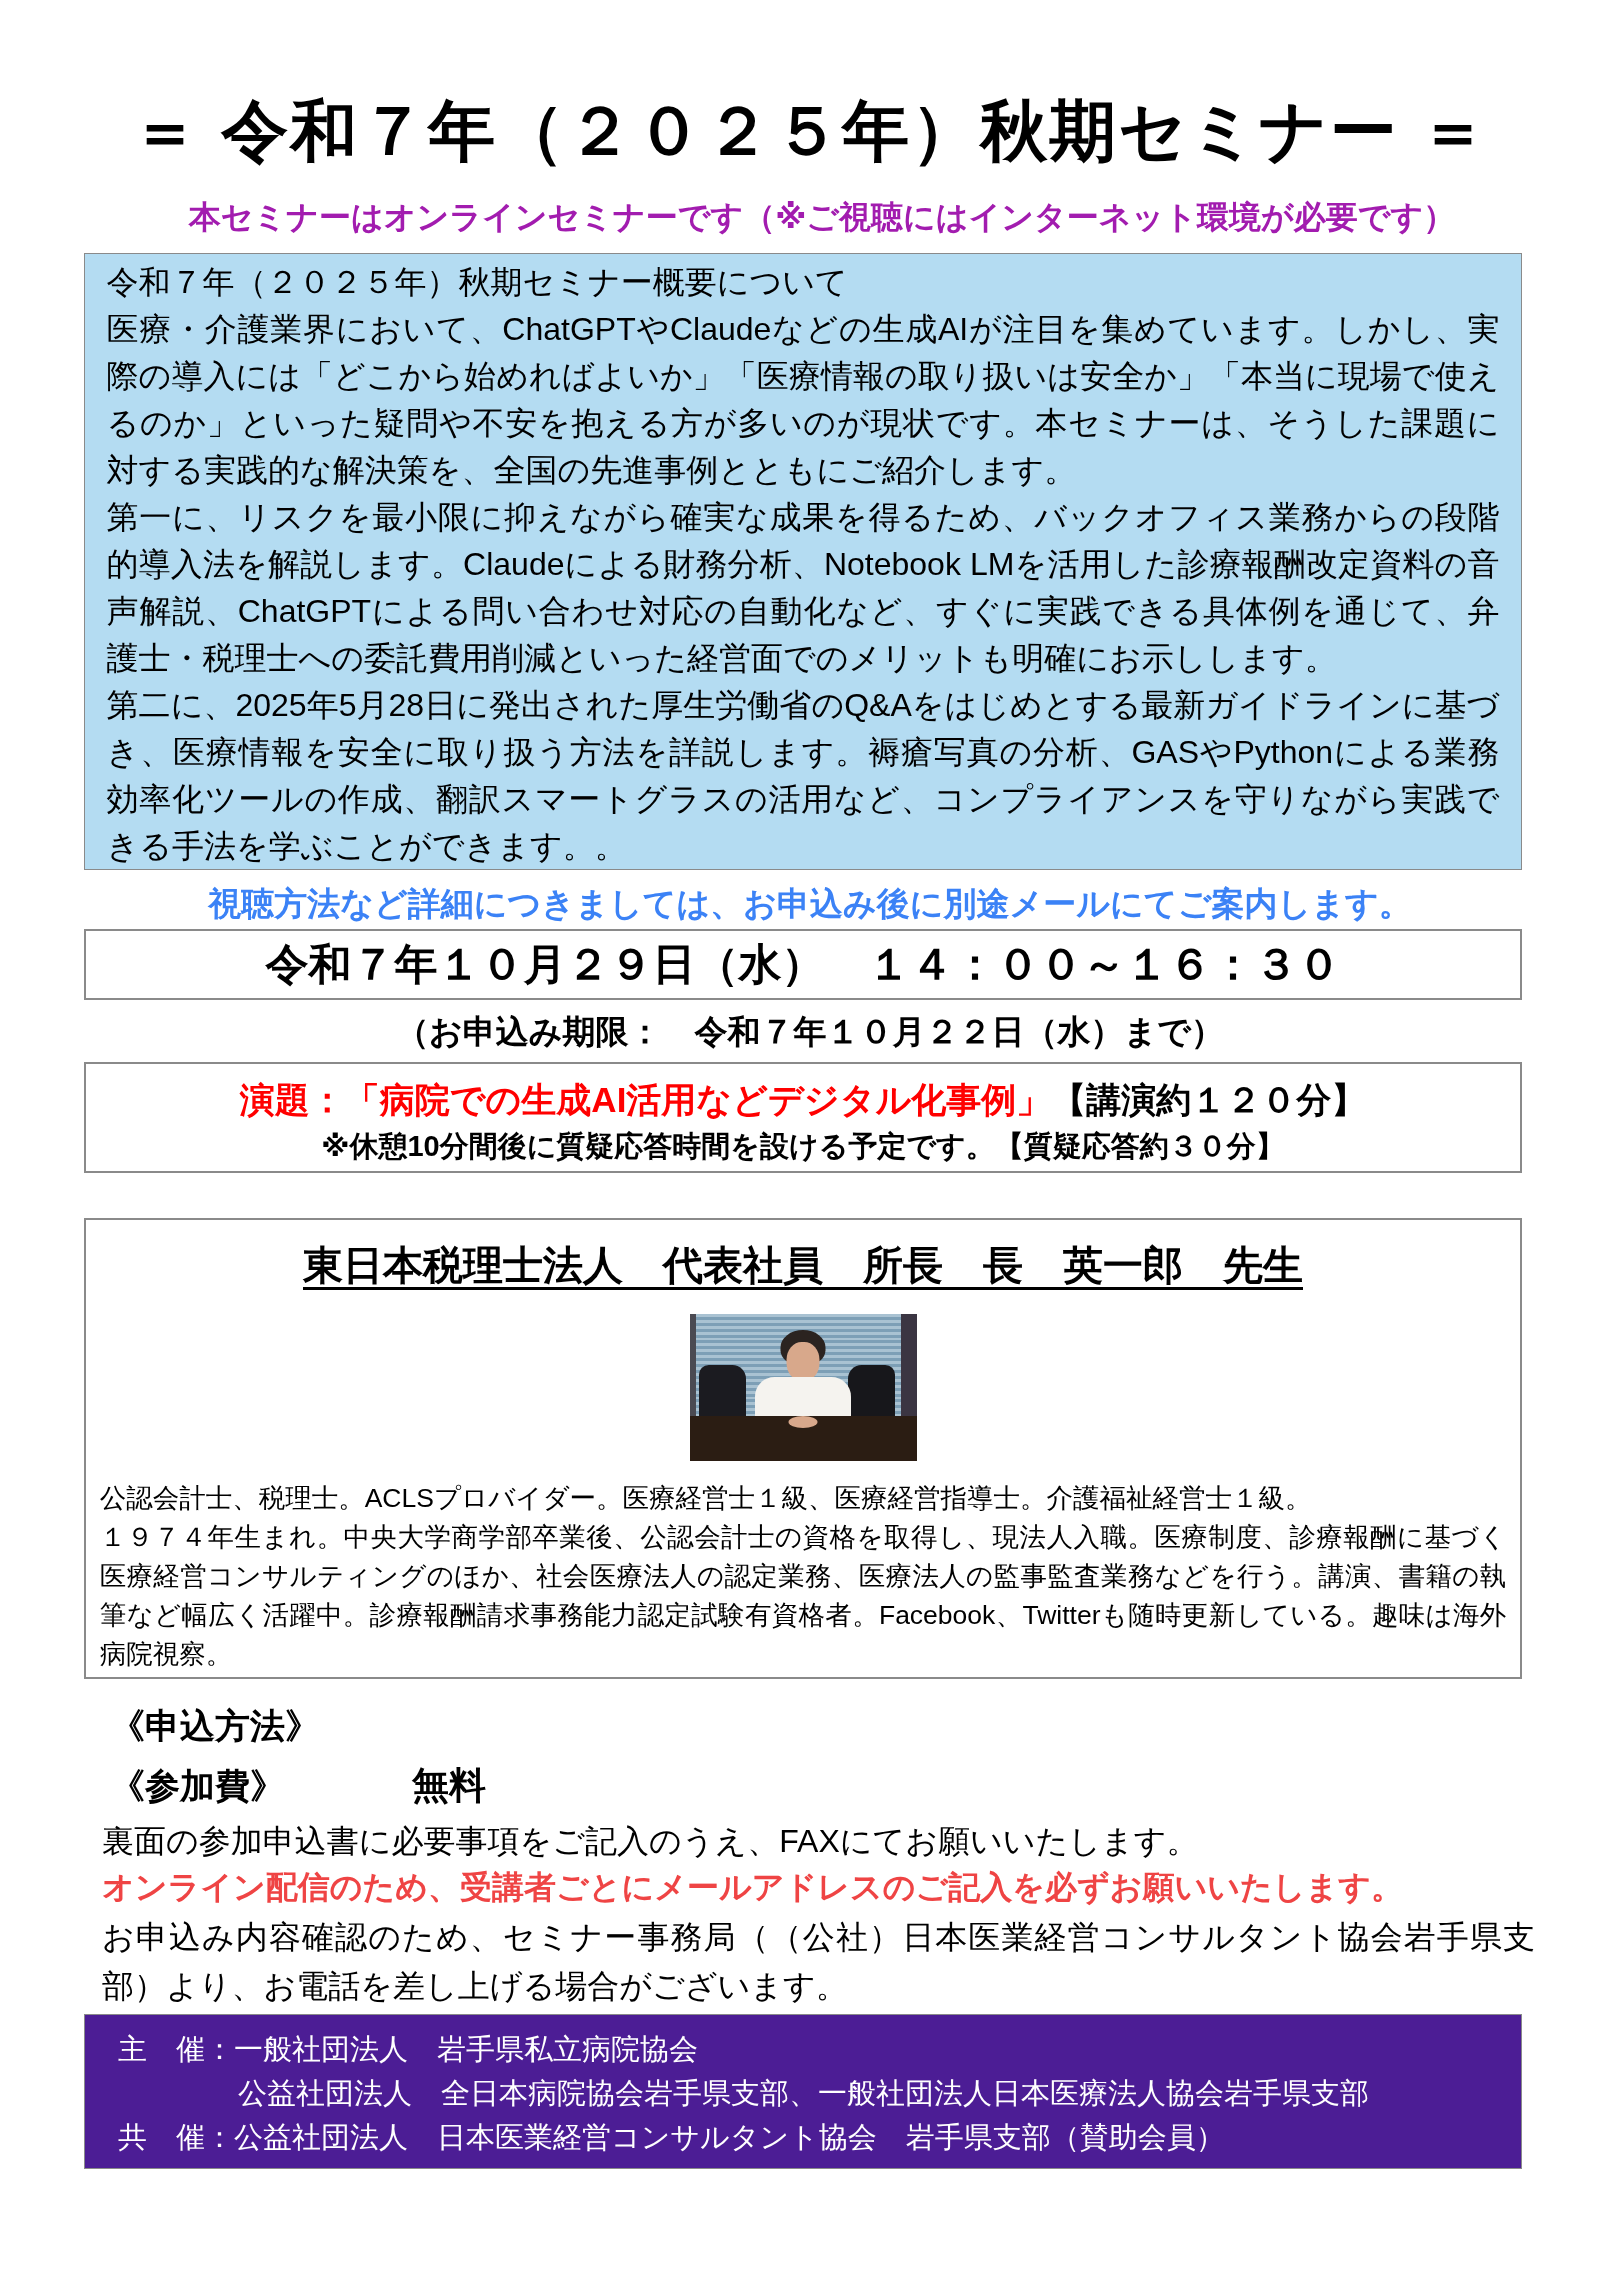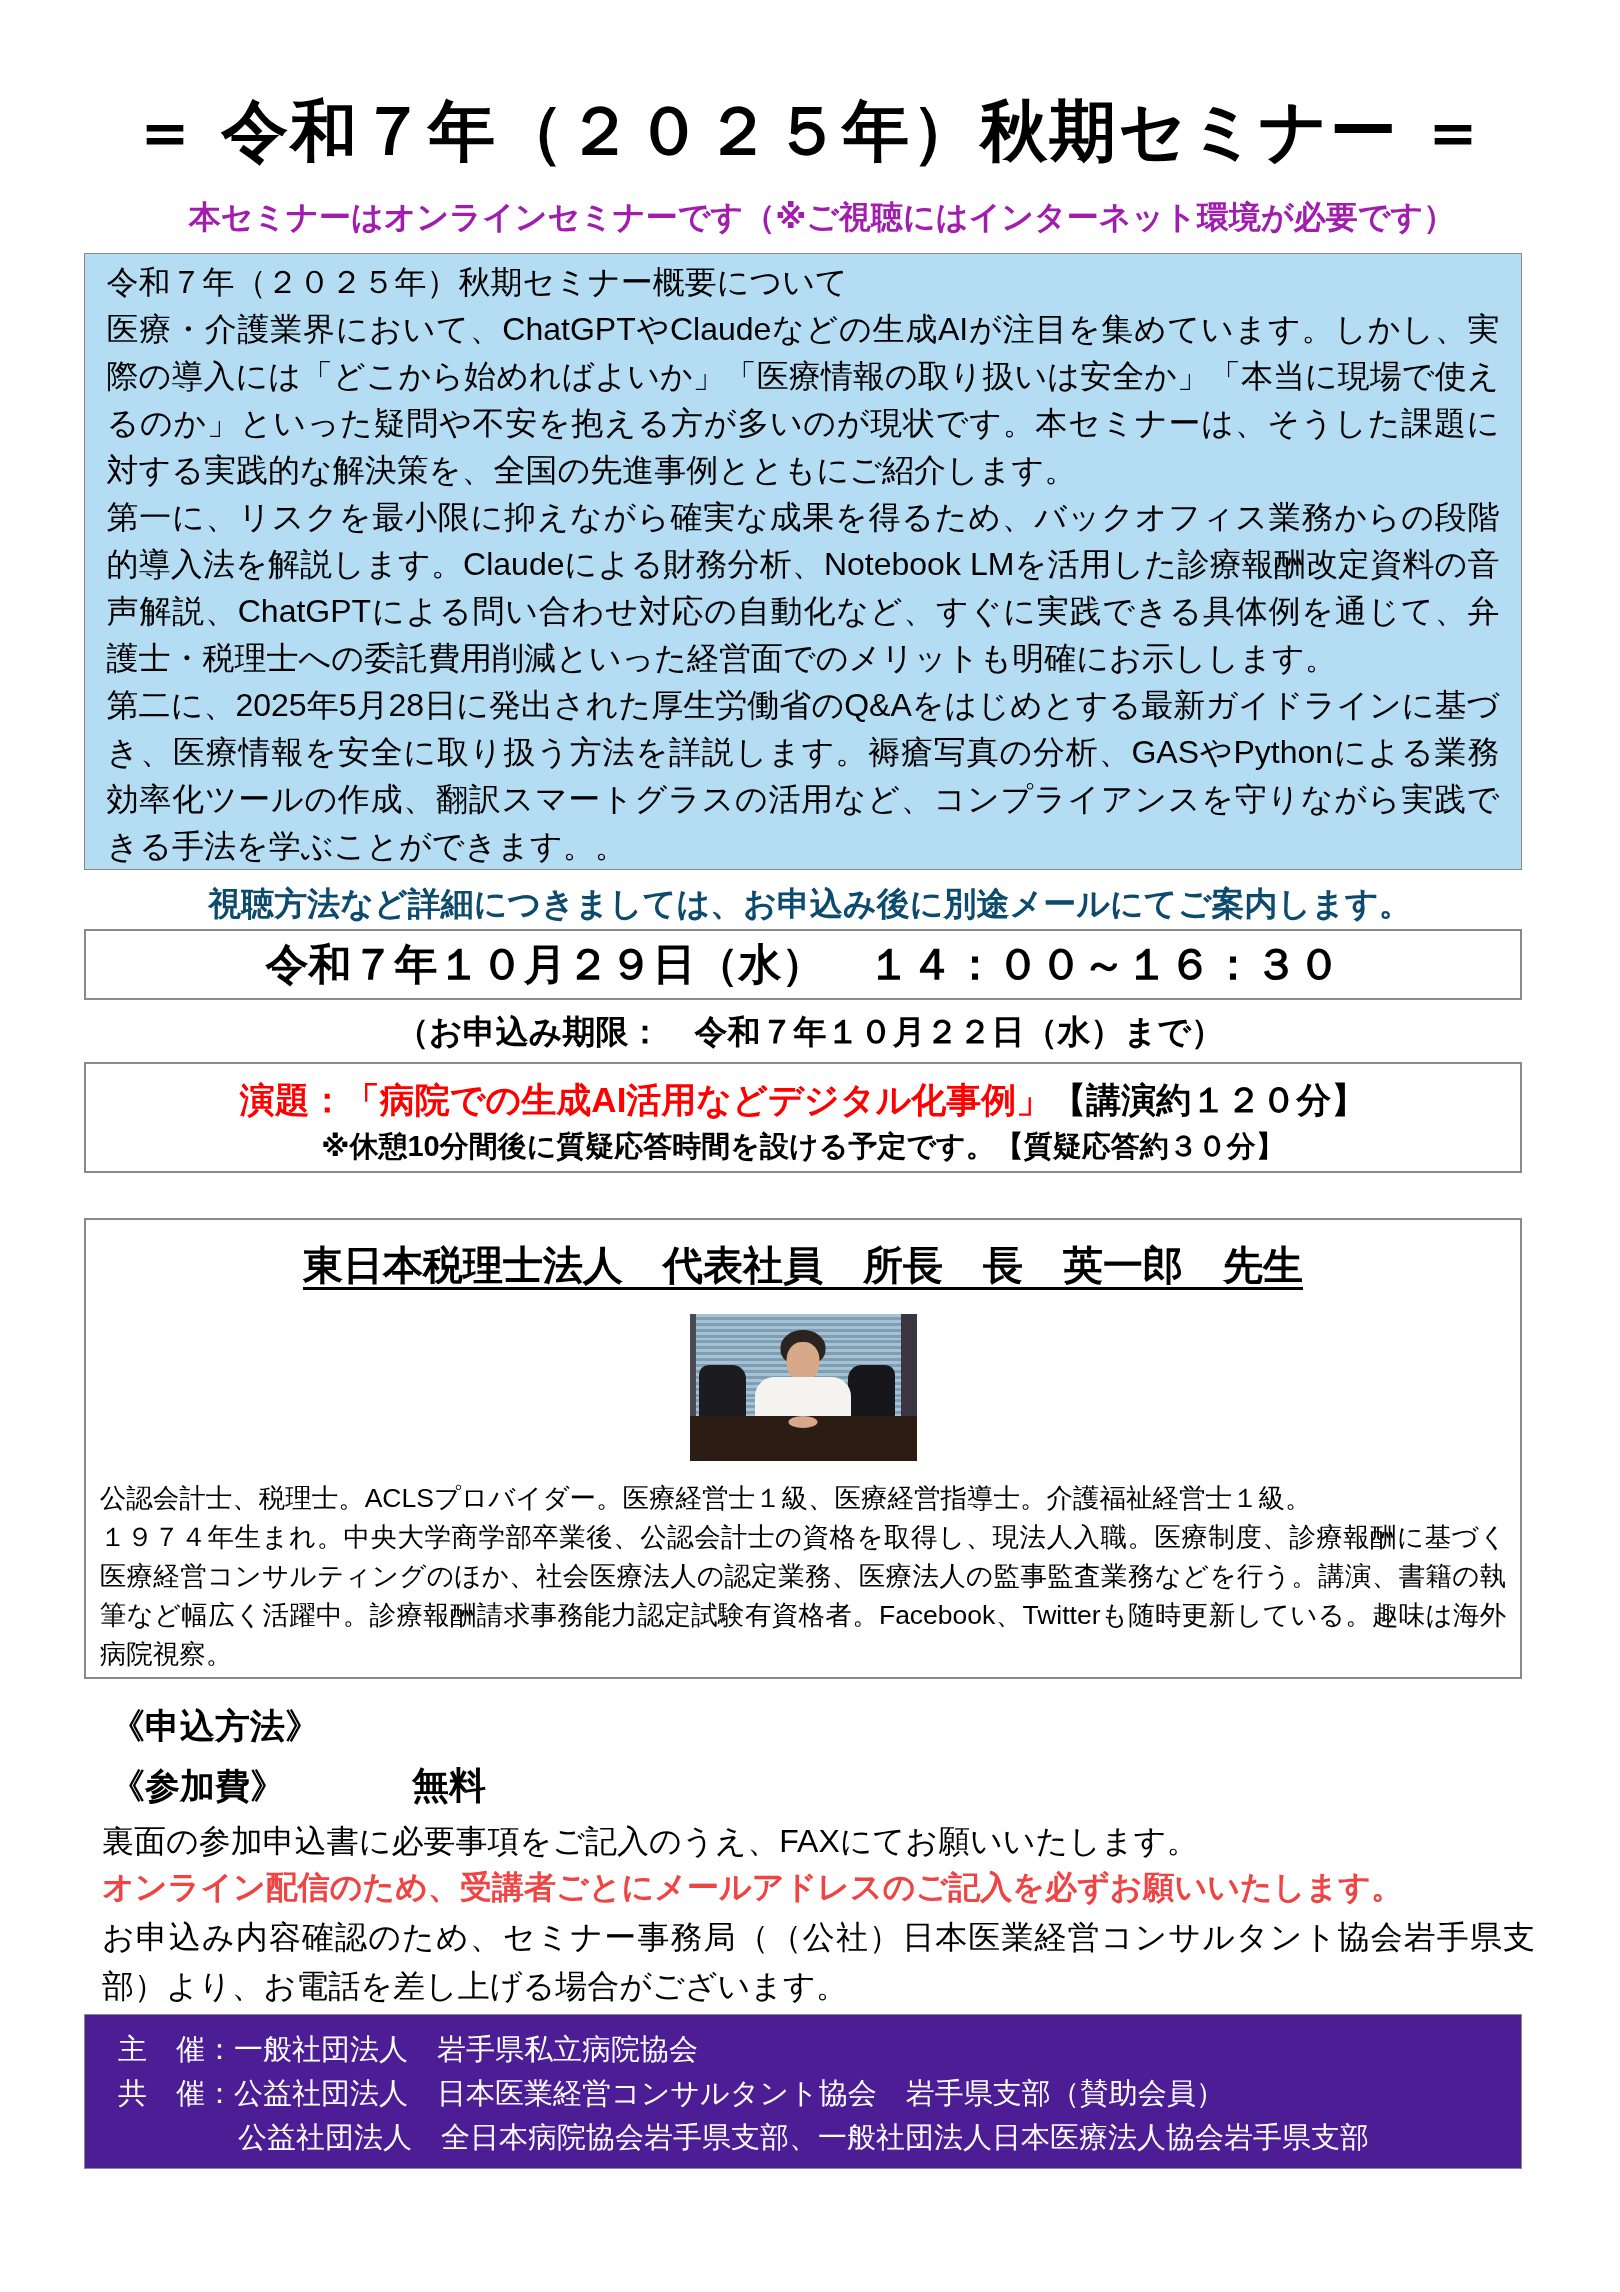--- a/index.html
+++ b/index.html
@@ -26,21 +26,21 @@
   }
   .overview-heading{
     font-size:32px;line-height:47px;font-weight:normal;
   }
   .overview-box p{
     margin:0;font-size:32px;line-height:47px;text-align:justify;
   }
   
   .notice-red{
     top:882px;left:0;width:1620px;text-align:center;
-    font-size:33px;font-weight:bold;color:#0c4a6e;white-space:nowrap;
+    font-size:33px;font-weight:bold;color:#3b82f6;white-space:nowrap;
   }
   
   .date-box{
     top:929px;left:84px;width:1438px;height:71px;box-sizing:border-box;
     border:2px solid #8a8a8a;display:flex;align-items:center;justify-content:center;
   }
   .date-box span{font-size:43px;font-weight:bold;white-space:nowrap;}
   .deadline{
     top:1010px;left:0;width:1620px;text-align:center;
     font-size:33px;font-weight:bold;white-space:nowrap;
@@ -152,16 +152,16 @@
 </div>
 
 <div class="abs fax-line">裏面の参加申込書に必要事項をご記入のうえ、FAXにてお願いいたします。</div>
 
 <div class="abs email-red">オンライン配信のため、受講者ごとにメールアドレスのご記入を必ずお願いいたします。</div>
 
 <div class="abs confirm-line">お申込み内容確認のため、セミナー事務局（（公社）日本医業経営コンサルタント協会岩手県支部）より、お電話を差し上げる場合がございます。</div>
 
 <div class="abs organizer-box">
   <div class="org-line">主　催：一般社団法人　岩手県私立病院協会</div>
+  <div class="org-line indent">公益社団法人　全日本病院協会岩手県支部、一般社団法人日本医療法人協会岩手県支部</div>
   <div class="org-line">共　催：公益社団法人　日本医業経営コンサルタント協会　岩手県支部（賛助会員）</div>
-  <div class="org-line indent">公益社団法人　全日本病院協会岩手県支部、一般社団法人日本医療法人協会岩手県支部</div>
 </div>
 
 
 </body></html>

